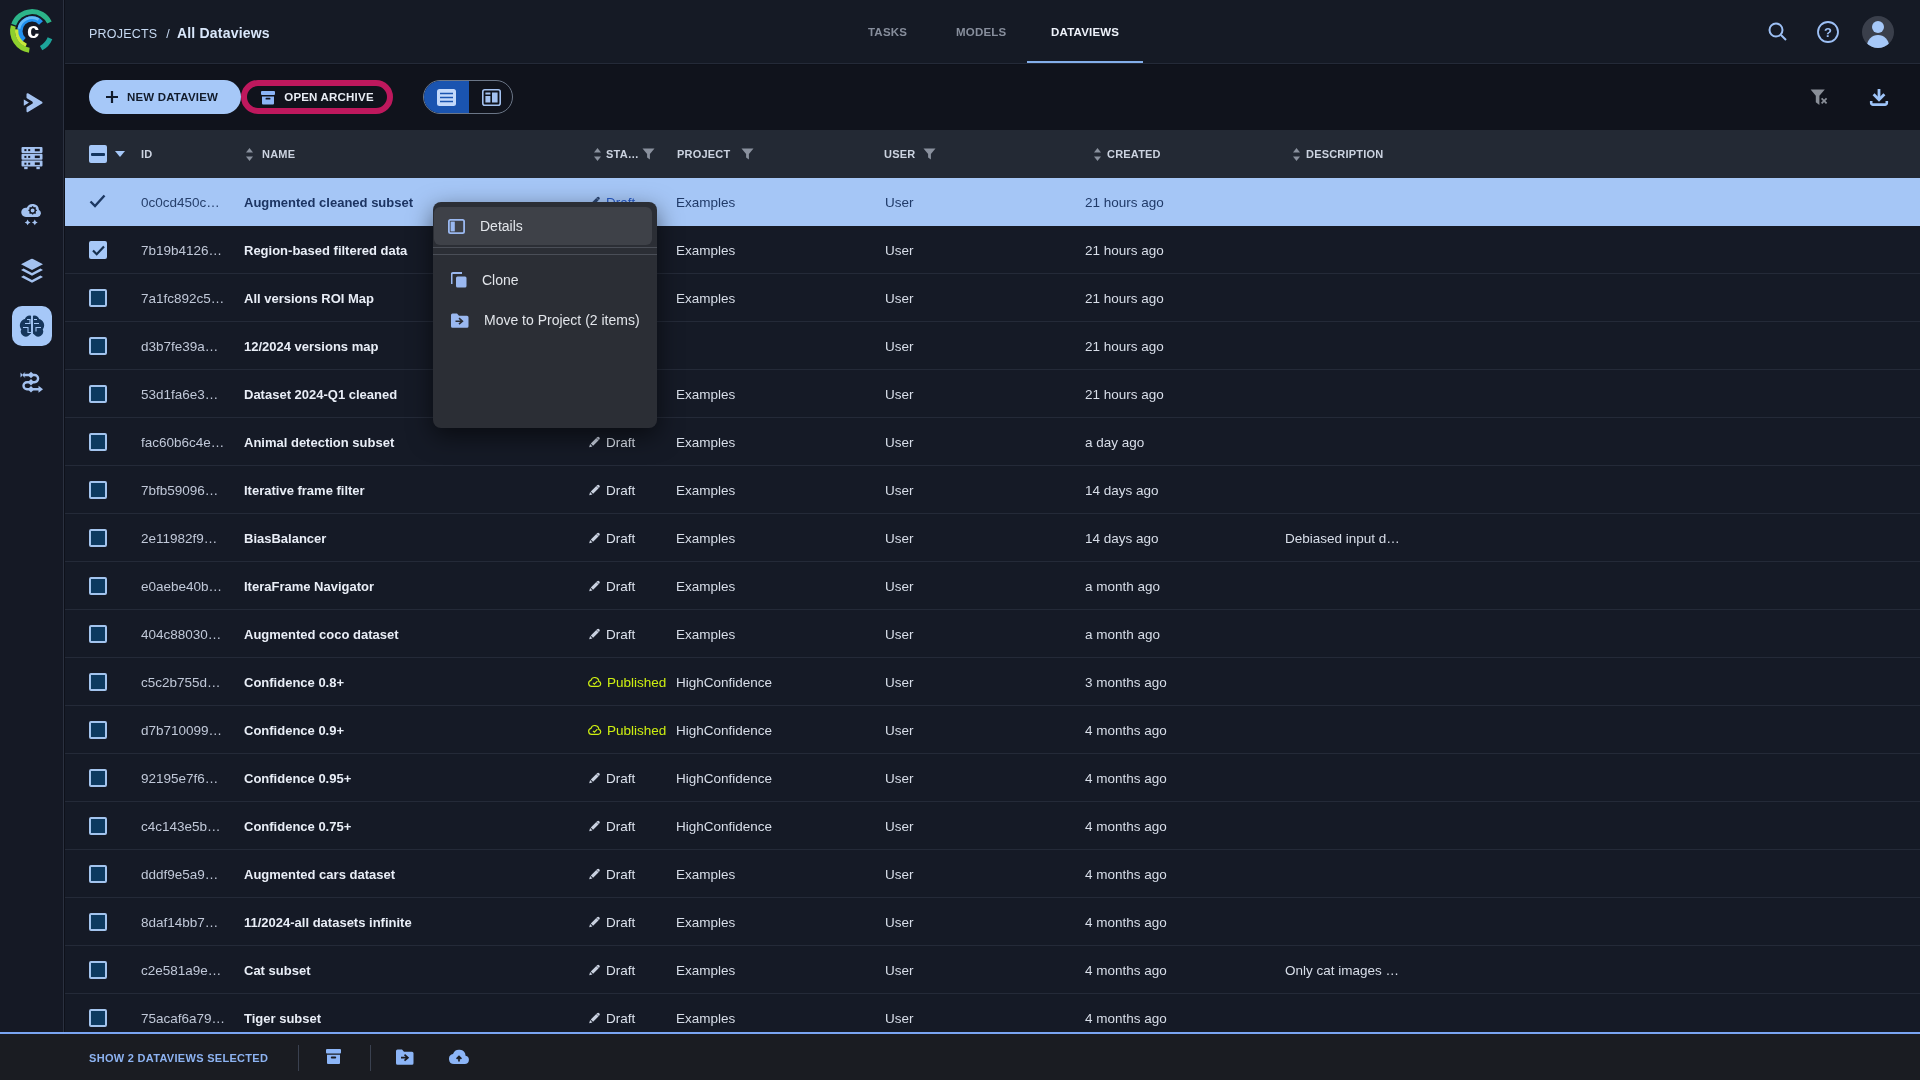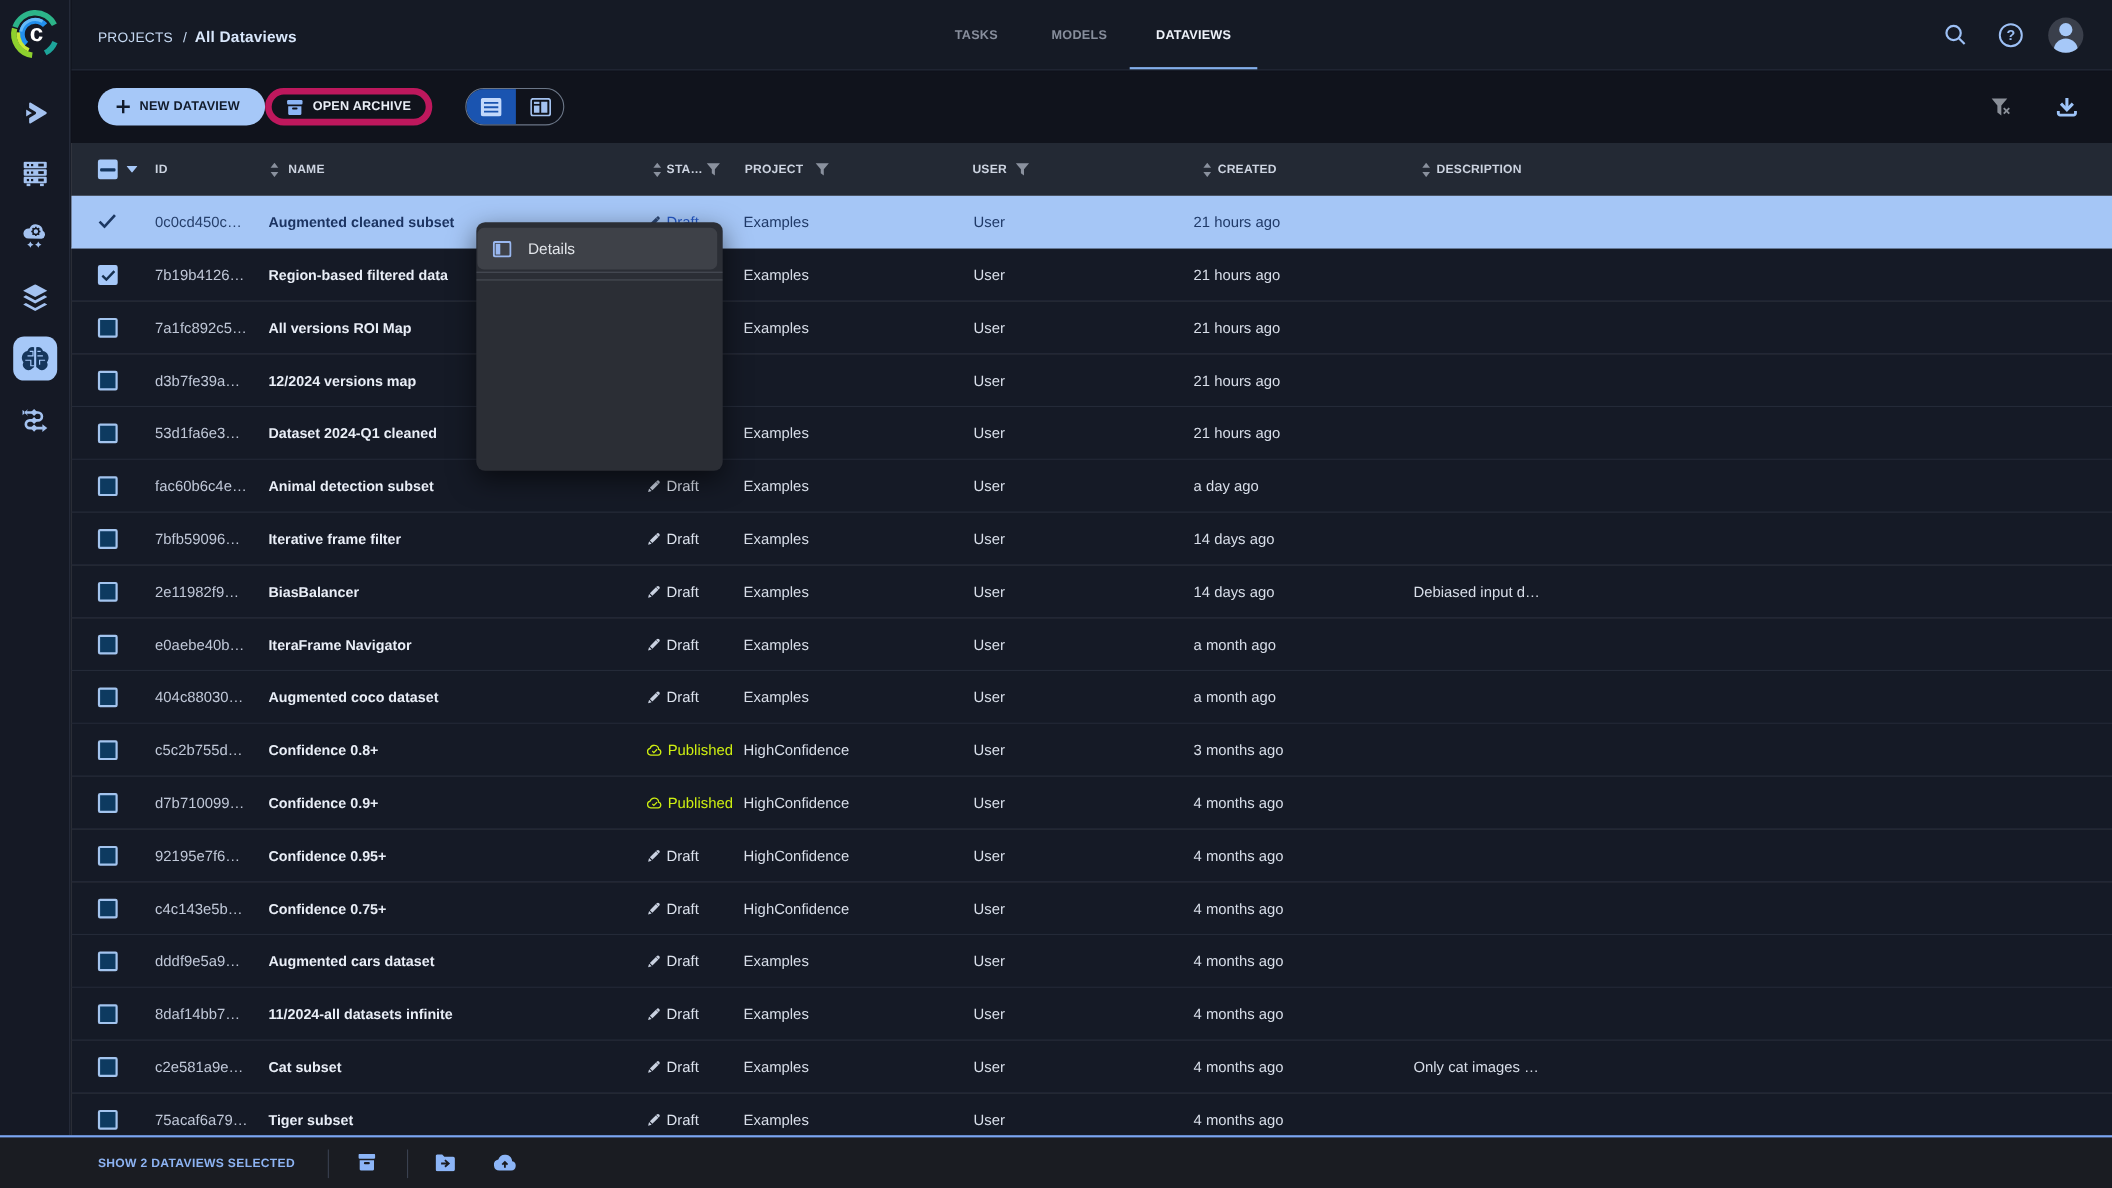--- a/index.html
+++ b/index.html
@@ -17,21 +17,21 @@
 .tab.act{color:#eef2fa}
 #tabline{position:absolute;left:962px;top:61px;width:116px;height:2px;background:#83aeea}
 
 #toolbar{position:absolute;left:65px;top:65px;width:1855px;height:65px;background:#10131c;z-index:4}
 .btn{position:absolute;top:15px;height:34px;border-radius:17px;display:flex;align-items:center;justify-content:center;font-size:11.5px;font-weight:bold;letter-spacing:.2px}
 #btn-new{left:24px;width:152px;background:#a6c8f8;color:#111b2b;padding-right:7px}
 #btn-arch{left:176px;width:152px;border:6px solid #be185d;color:#e9edf5}
 #toggle{position:absolute;left:358px;top:15px;width:90px;height:34px;border:1px solid #6b7687;border-radius:17px;overflow:hidden}
 #toggle .lft{position:absolute;left:0;top:0;width:45px;height:34px;background:#1a54b0}
 
-#table{position:absolute;left:65px;top:130px;width:1855px;height:902px;background:#737373;z-index:3}
+#table{position:absolute;left:65px;top:130px;width:1855px;height:902px;background:#86efac;z-index:3}
 #thead{position:absolute;left:0;top:0;width:1855px;height:48px;background:#232934}
 .hlab{position:absolute;top:50%;transform:translateY(-50%);font-size:11px;font-weight:bold;color:#ccd3e0;letter-spacing:.2px}
 .row{position:absolute;left:0;width:1855px;height:48px;background:#151a26;border-bottom:1px solid #242a38}
 .row.sel{background:#a5c6f6;border-bottom:1px solid #a5c6f6}
 .cell{position:absolute;top:50%;transform:translateY(-50%);font-size:13.5px;color:#d8dee9;white-space:nowrap}
 .c-id{left:76px;color:#c0c8d8}
 .c-name{left:179px;font-weight:bold;color:#e9eef7;font-size:13px}
 .c-st{left:523px;display:flex;align-items:center;gap:5px;color:#dbe1ec}
 .c-st.pub{color:#cdee11}
 .c-pr{left:611px}
@@ -535,13 +535,21 @@
     </svg>
 </div>
 
 <div id="menu">
   <div class="mi hl"><svg width="17" height="15" viewBox="0 0 17 15">
         <rect x="0.9" y="0.9" width="15.2" height="13.2" rx="1.6" fill="none" stroke="#9ab8f0" stroke-width="1.8"></rect>
         <rect x="2.6" y="2.6" width="4.2" height="9.8" fill="#9ab8f0"></rect>
       </svg>Details</div>
   <div class="msep" style="margin:2px 0 6px"></div>
   <div class="msep" style="margin:5px 0 5px"></div>
+  <div class="mi"><svg width="16" height="16" viewBox="0 0 16 16">
+        <rect x="5" y="4.5" width="10.5" height="11" rx="1.5" fill="#9ab8f0"></rect>
+        <path d="M11 1 H2 a1.5 1.5 0 0 0-1.5 1.5 V12" fill="none" stroke="#9ab8f0" stroke-width="2"></path>
+      </svg>Clone</div>
+  <div class="mi"><svg width="18" height="15" viewBox="0 0 18 15" fill="#9ab8f0">
+        <path d="M0 2 a1.5 1.5 0 0 1 1.5-1.5 h4.5 l2 2.2 h8 a1.5 1.5 0 0 1 1.5 1.5 v9 a1.5 1.5 0 0 1-1.5 1.5 h-14.5 a1.5 1.5 0 0 1-1.5-1.5 Z"></path>
+        <path d="M4.5 8.2 h6.5 M8 5.2 l3.4 3 l-3.4 3" stroke="#2b2e35" stroke-width="1.6" fill="none"></path>
+      </svg>Move to Project (2 items)</div>
 </div>
 
 </body></html>

